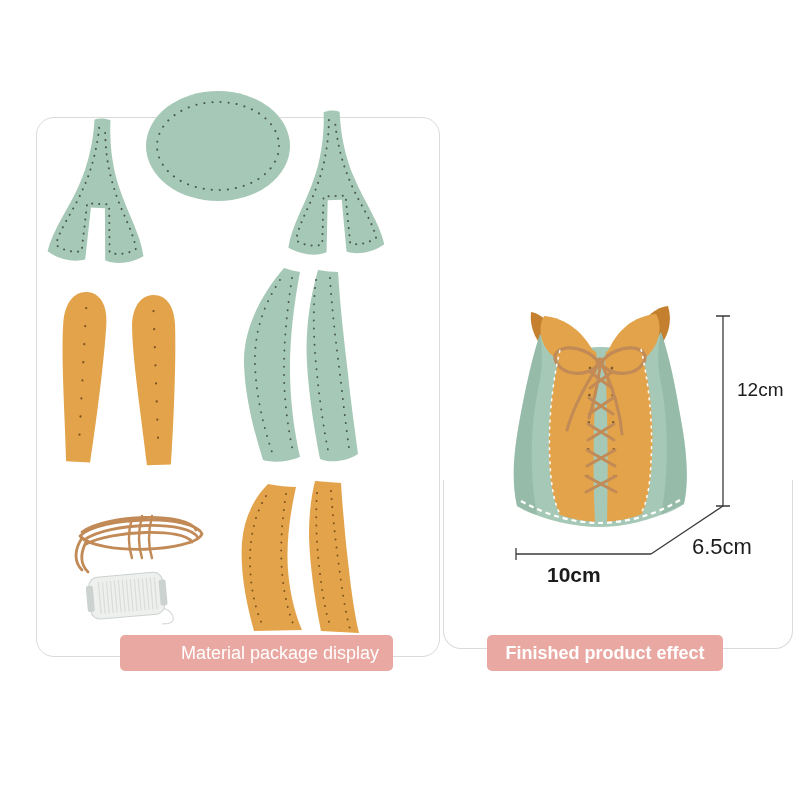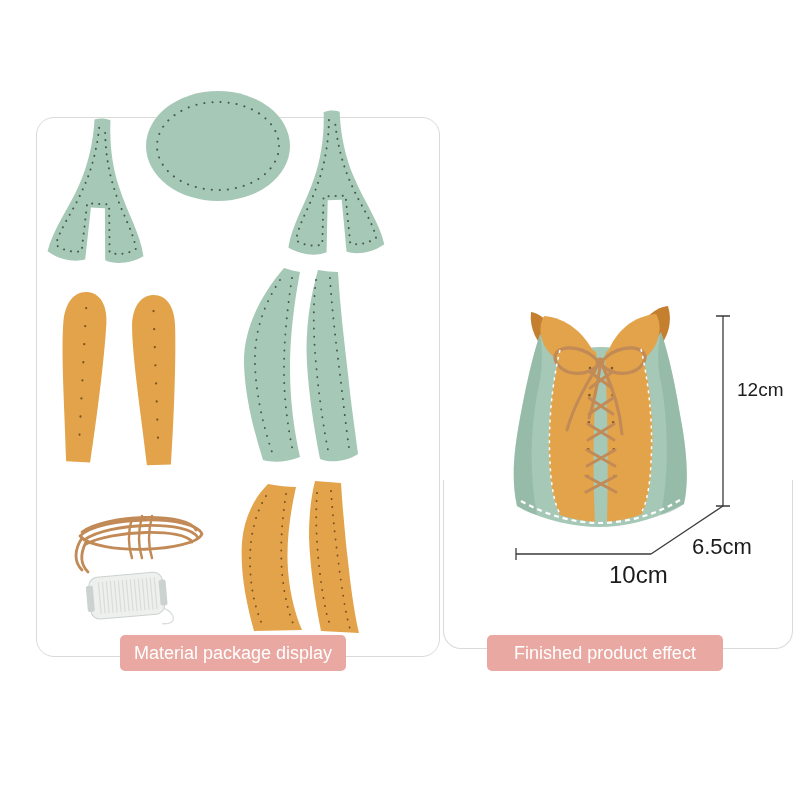--- a/index.html
+++ b/index.html
@@ -14,28 +14,28 @@
   .panel-border-right{
     position:absolute;left:443px;top:480px;width:348px;height:168px;
     border-left:1.5px solid #dadada;border-bottom:1.5px solid #dadada;border-right:1.5px solid #dadada;
     border-bottom-left-radius:18px;border-bottom-right-radius:18px;background:transparent;
   }
   .art{position:absolute;left:0;top:0;}
   .pill-label{
     position:absolute;height:36px;border-radius:5px;color:#ffffff;
     font-size:18px;line-height:36px;text-align:center;white-space:nowrap;
   }
-  .label-material{left:120px;top:635px;width:226px;}
+  .label-material{left:120px;top:635px;width:226px;padding-left:47px;}
   .label-finished{left:487px;top:635px;width:236px;}
   .dim-text{
     position:absolute;color:#1c1c1c;font-size:19px;line-height:20px;white-space:nowrap;
   }
   .dim-12{left:737px;top:380px;}
   .dim-65{left:692px;top:537px;font-size:22px;}
-  .dim-10{left:609px;top:565px;font-size:24px;}
+  .dim-10{left:547px;top:565px;font-size:21px;font-weight:bold;}
 </style>
 </head>
 <body>
 
 <div class="canvas">
 
   <div class="panel-border"></div>
   <div class="panel-border-right"></div>
 
   <svg class="art" width="800" height="800" viewBox="0 0 800 800">
@@ -139,15 +139,15 @@
       <path d="M651,554 L516,554" stroke="#3a3a3a"></path>
       <path d="M516,548 L516,560" stroke="#3a3a3a"></path>
     </g>
   </svg>
 
   <div class="dim-text dim-12">12cm</div>
   <div class="dim-text dim-65">6.5cm</div>
   <div class="dim-text dim-10">10cm</div>
 
   <div class="pill-label label-material" style="background: rgb(233, 169, 162);">Material package display</div>
-  <div class="pill-label label-finished" style="background: rgb(233, 169, 162);">Finished product effect</div>
+  <div class="pill-label label-finished" style="background: rgb(233, 169, 162); font-weight: bold;">Finished product effect</div>
 
 </div>
 
 </body></html>

